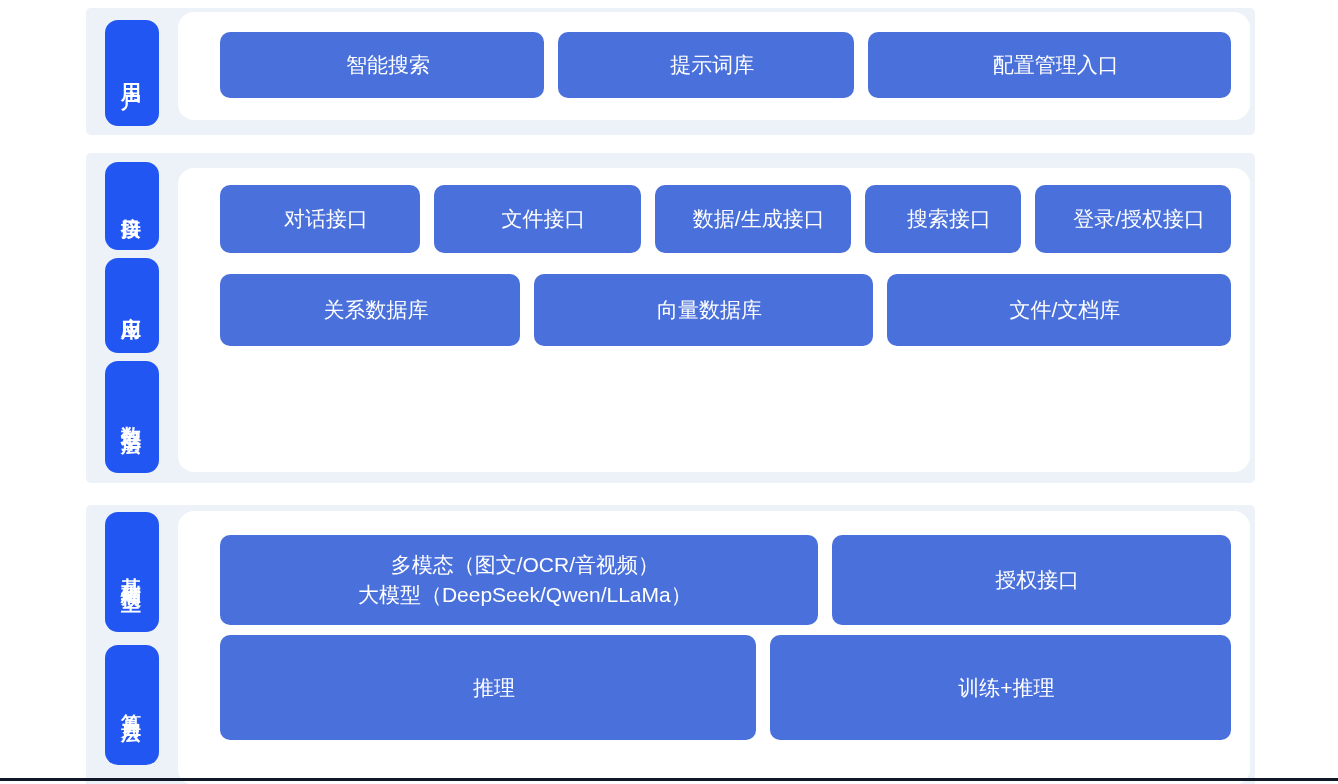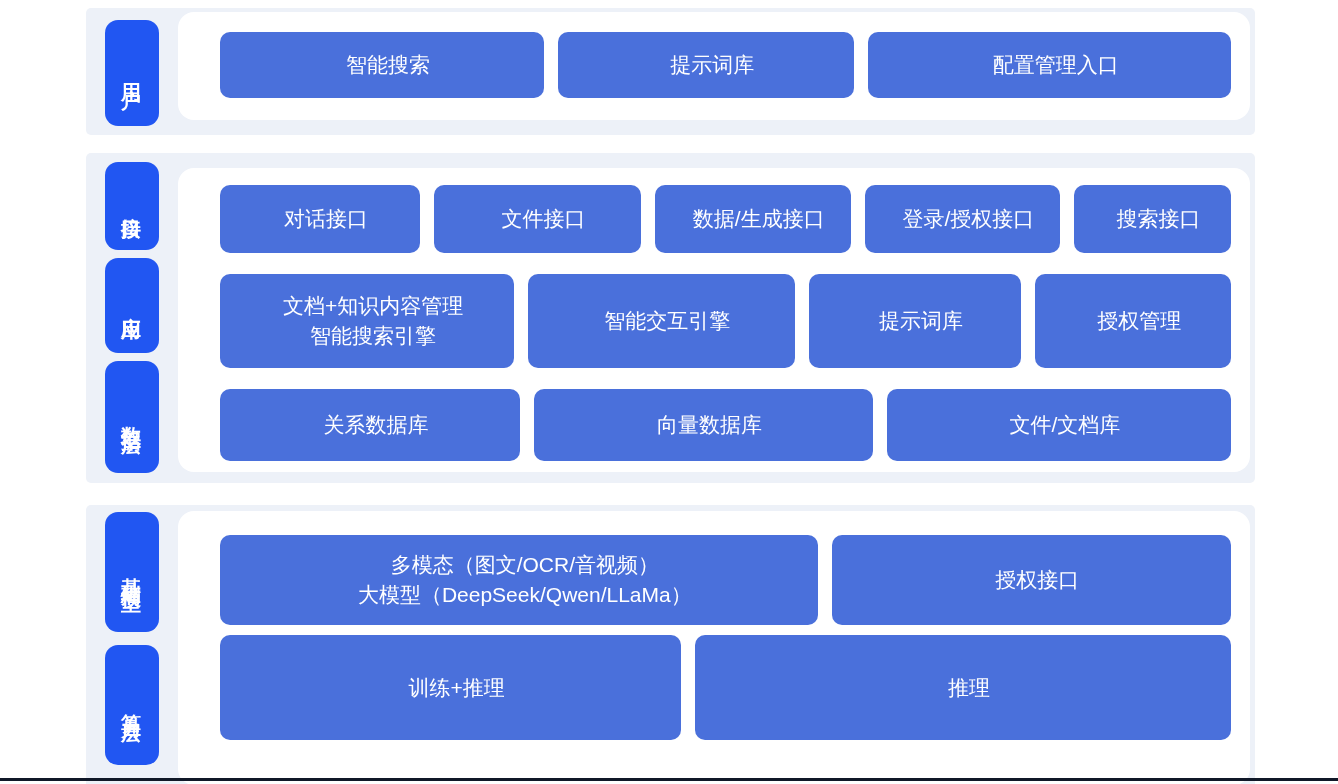--- a/index.html
+++ b/index.html
@@ -123,40 +123,25 @@
     <div class="row" style="height:68px">
       <div class="box" style="flex:204 1 0">
         <span>对话接口</span>
       </div>
       <div class="box" style="flex:211 1 0">
         <span>文件接口</span>
       </div>
       <div class="box" style="flex:199 1 0">
         <span>数据/生成接口</span>
       </div>
-      <div class="box" style="flex:199 1 0">
-        <span>登录/授权接口</span>
-      </div>
       <div class="box" style="flex:157 1 0">
         <span>搜索接口</span>
       </div>
-    </div>
-    <div class="row" style="height:94px">
-      <div class="box" style="flex:295 1 0">
-        <span>文档+知识内容管理</span>
-        <span>智能搜索引擎</span>
-      </div>
-      <div class="box" style="flex:266 1 0">
-        <span>智能交互引擎</span>
-      </div>
-      <div class="box" style="flex:210 1 0">
-        <span>提示词库</span>
-      </div>
-      <div class="box" style="flex:192 1 0">
-        <span>授权管理</span>
+      <div class="box" style="flex:199 1 0">
+        <span>登录/授权接口</span>
       </div>
     </div>
     <div class="row" style="height:72px">
       <div class="box" style="flex:301 1 0">
         <span>关系数据库</span>
       </div>
       <div class="box" style="flex:341 1 0">
         <span>向量数据库</span>
       </div>
       <div class="box" style="flex:347 1 0">
@@ -175,23 +160,23 @@
     <div class="row" style="height:90px">
       <div class="box" style="flex:393 1 0">
         <span>多模态（图文/OCR/音视频）</span>
         <span>大模型（DeepSeek/Qwen/LLaMa）</span>
       </div>
       <div class="box" style="flex:260 1 0">
         <span>授权接口</span>
       </div>
     </div>
     <div class="row" style="height:105px">
+      <div class="box" style="flex:539 1 0">
+        <span>推理</span>
+      </div>
       <div class="box" style="flex:462 1 0">
         <span>训练+推理</span>
-      </div>
-      <div class="box" style="flex:539 1 0">
-        <span>推理</span>
       </div>
     </div>
   </div>
 </div>
 
 <div class="bottom-line"></div>
 
 </body></html>

